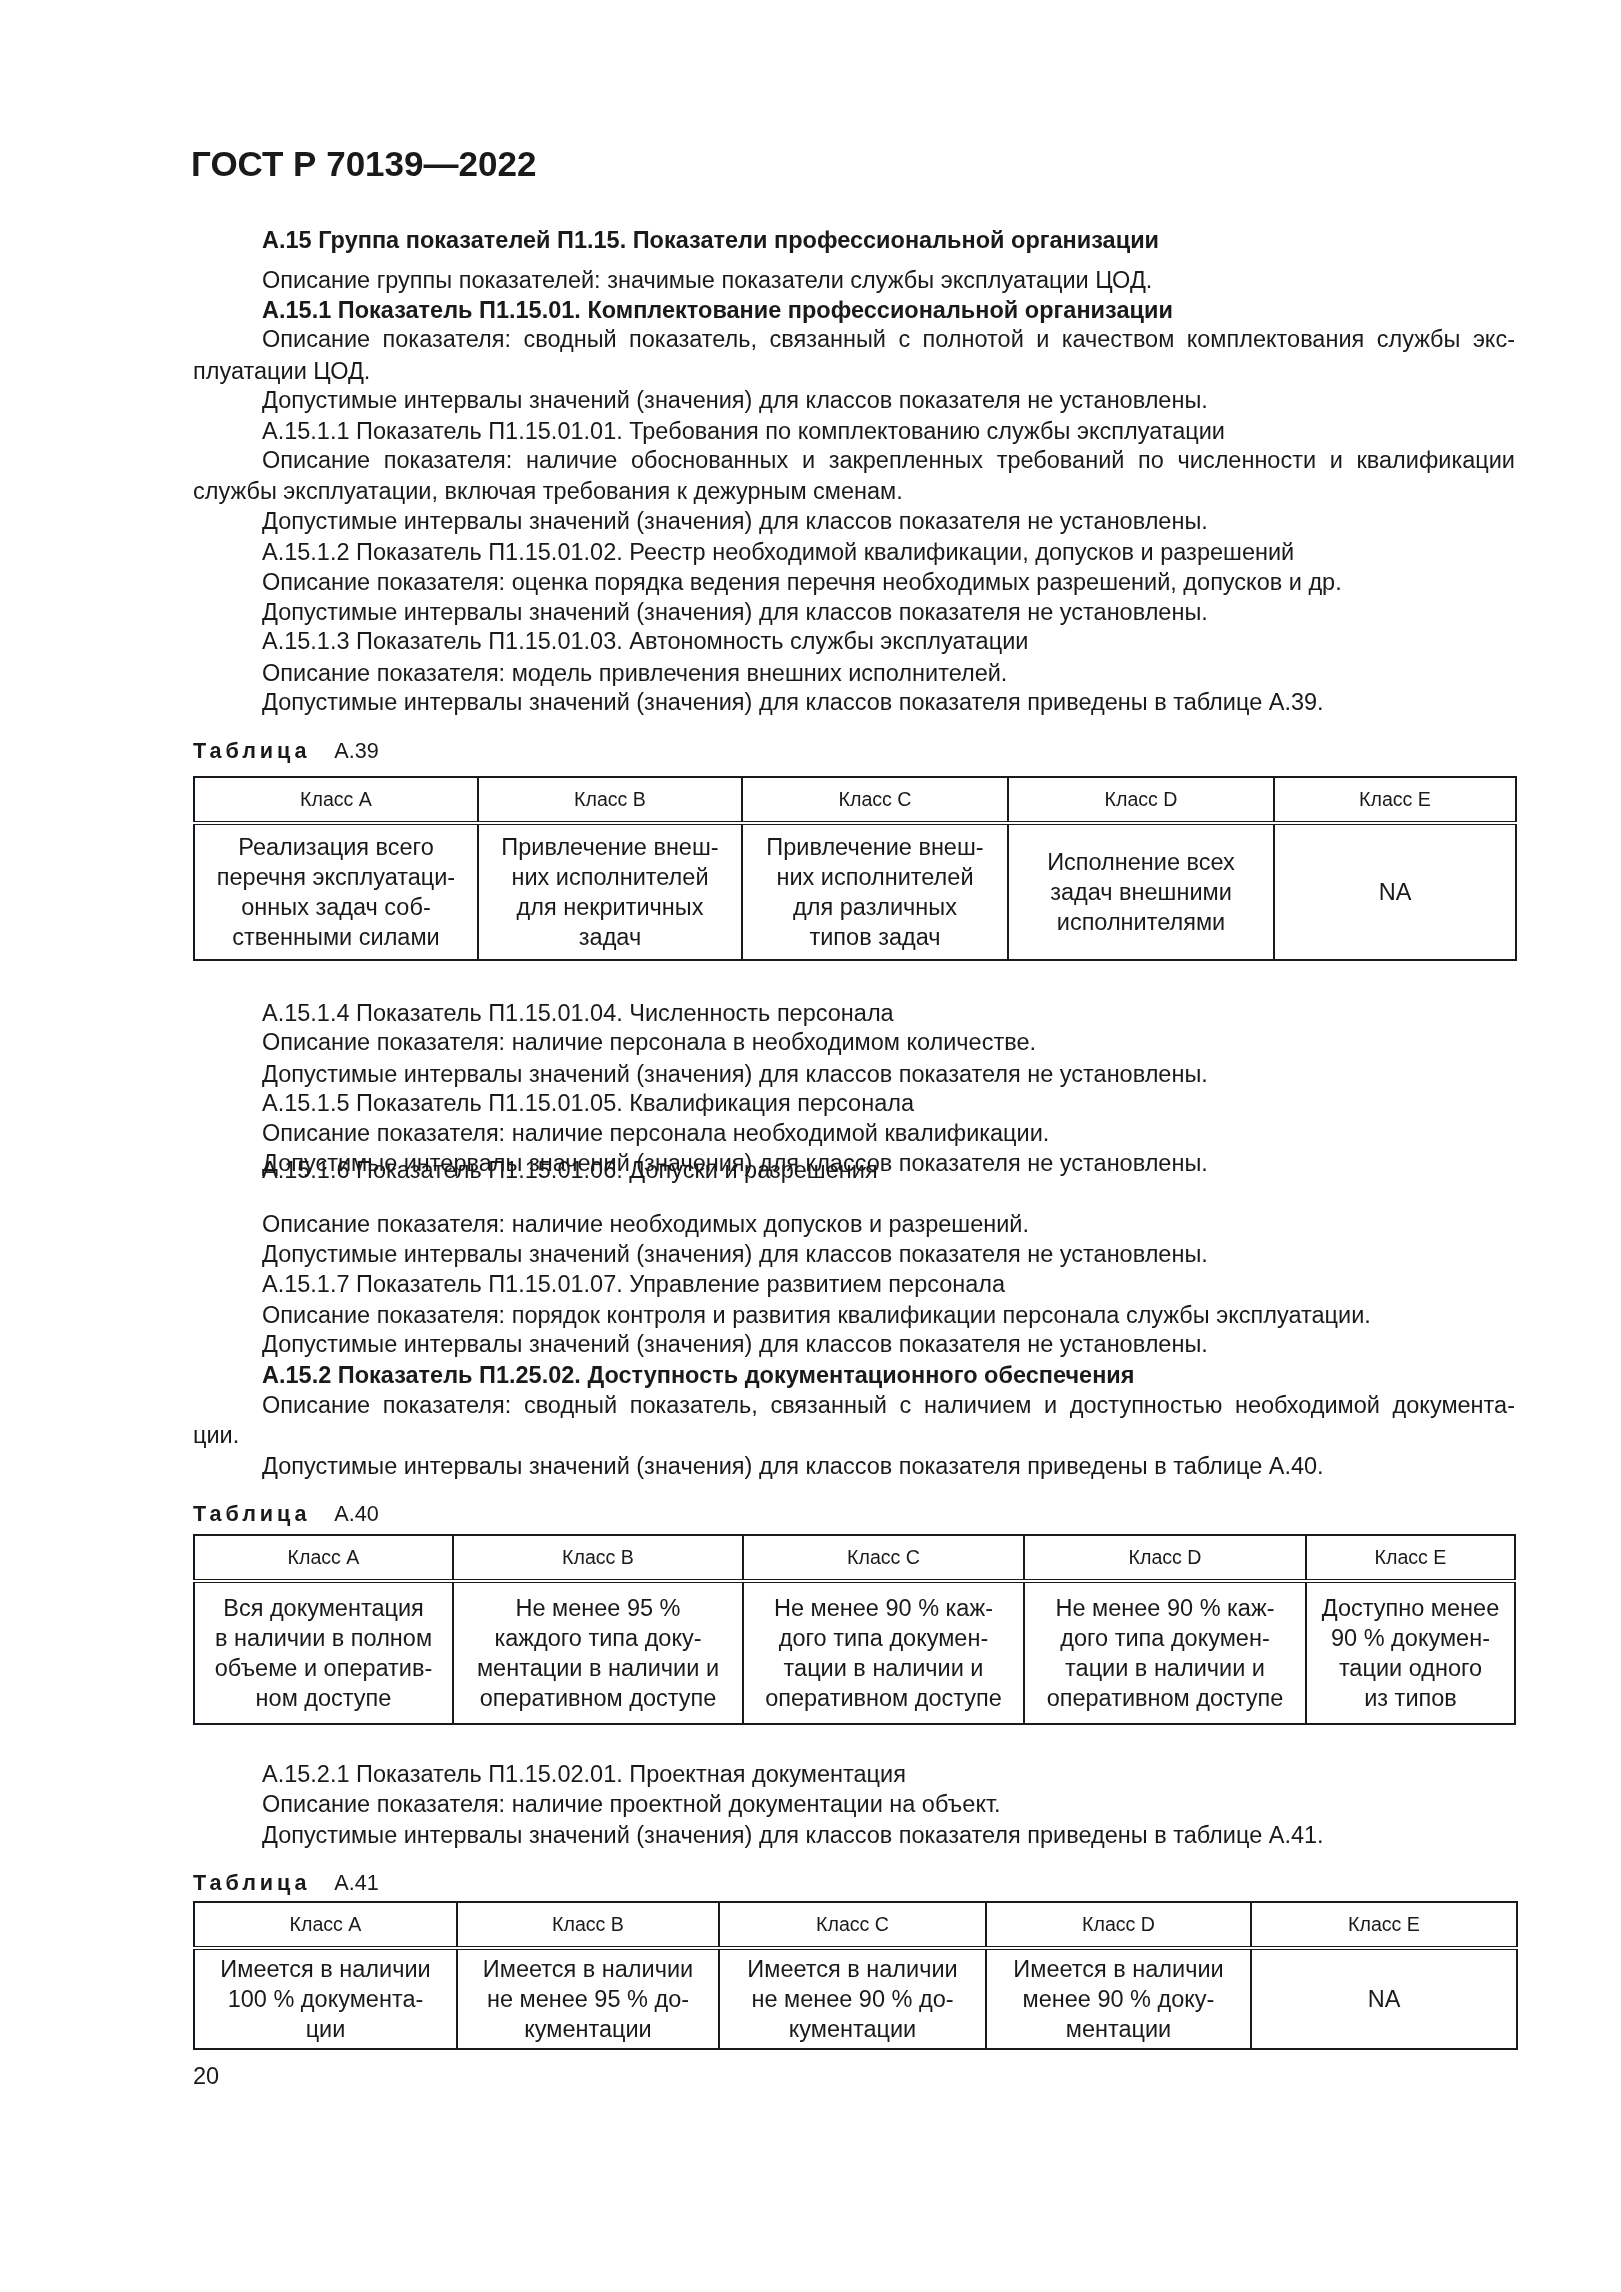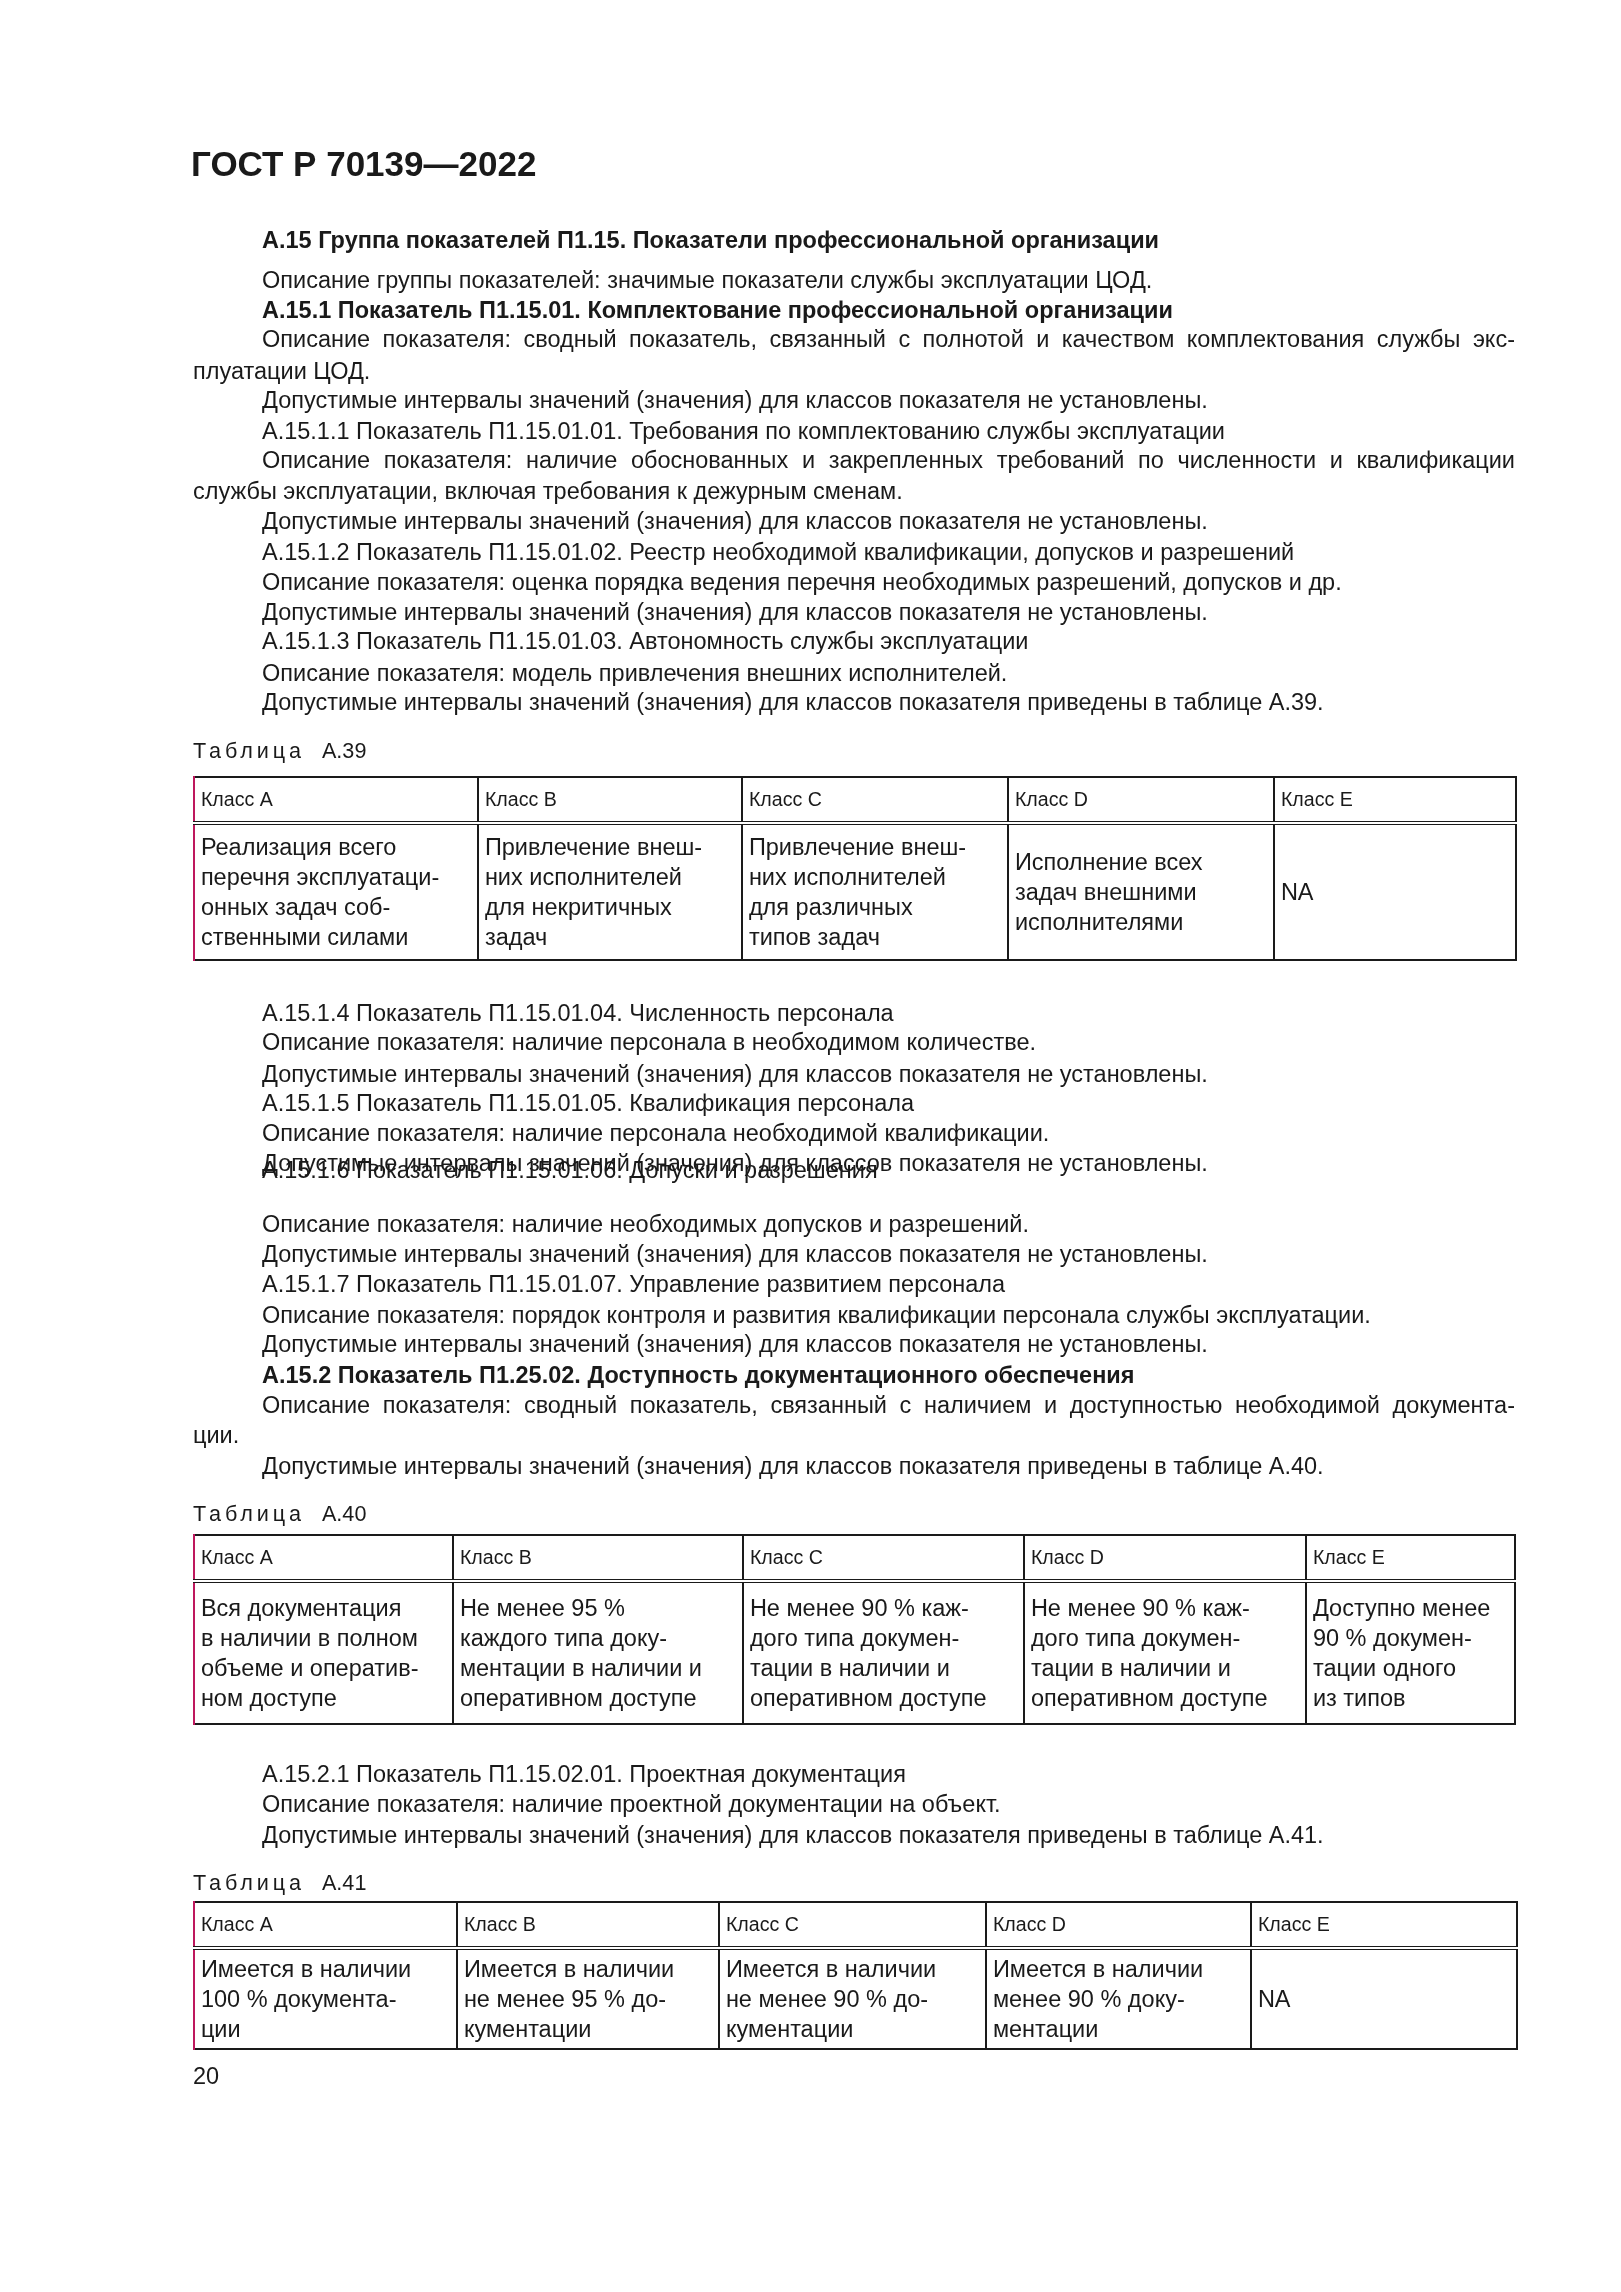--- a/index.html
+++ b/index.html
@@ -5,24 +5,24 @@
   html, body { margin:0; padding:0; background:#ffffff; }
   body { width:1621px; height:2293px; position:relative; overflow:hidden;
          font-family:"Liberation Sans", sans-serif; color:#1a1a1a; }
   .ln { position:absolute; left:193px; white-space:nowrap; font-size:23.5px; line-height:29px; }
   .ind { left:262px; }
   .b { font-weight:bold; }
   .just { width:1321px; text-align:justify; text-align-last:justify; white-space:normal; }
   .just.ind { width:1253px; }
   .doc-code { position:absolute; left:191px; top:147px; font-size:35px; font-weight:bold; line-height:33px; }
   .caption { position:absolute; left:193px; font-size:21.6px; letter-spacing:0; line-height:27.4px; }
-  .caption .sp { letter-spacing:3.9px; margin-right:17px; }
+  .caption .sp { letter-spacing:3.9px; margin-right:24px;font-weight:bold; }
   table.gt { position:absolute; left:193px; width:1321px; border-collapse:collapse; table-layout:fixed;
              border:2.9px solid #1a1a1a; }
-  table.gt th, table.gt td { border-left:2px solid #be185d; border-right:2px solid #1a1a1a; text-align:left;
+  table.gt th, table.gt td { border-left:2px solid #0f172a; border-right:2px solid #1a1a1a; text-align:center;
                              vertical-align:middle; padding:0 5.9px; }
   table.gt th { font-weight:normal; font-size:19.6px; height:43px; border-bottom:4.9px double #1a1a1a; }
   table.gt td { font-size:23.5px; line-height:30px; padding-top:3.9px; padding-bottom:3.9px; }
   .pagenum { position:absolute; left:193px; top:2062px; font-size:23.5px; line-height:29px; }
 </style>
 </head>
 <body>
 
 <div class="doc-code">ГОСТ Р 70139—2022</div>
 

